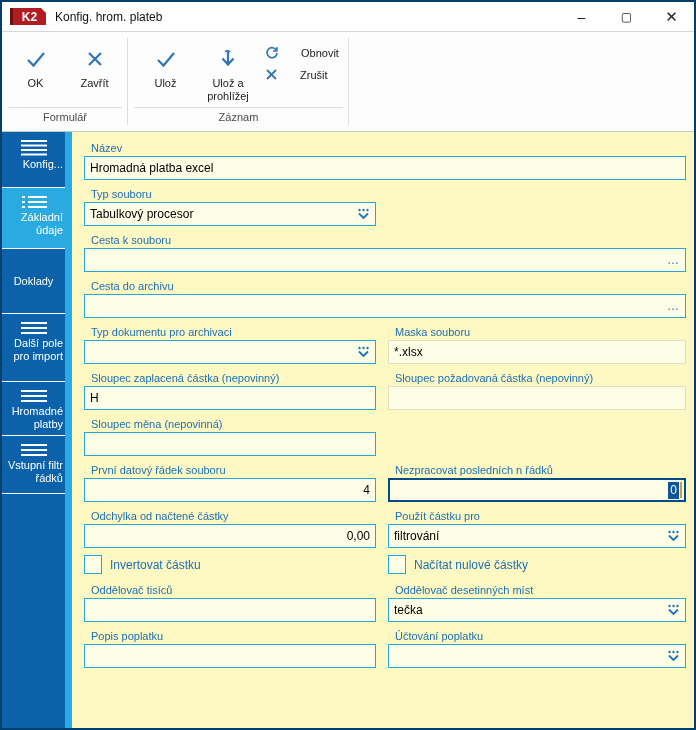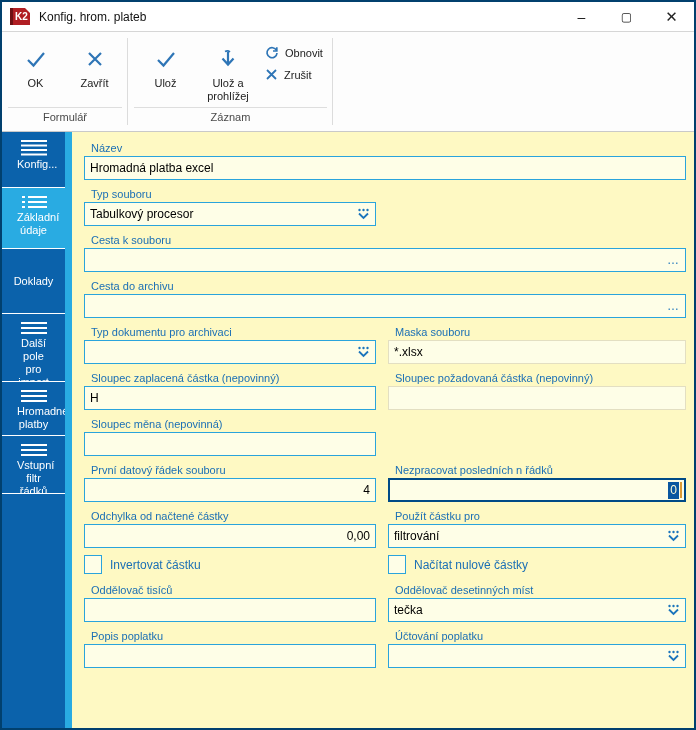--- a/index.html
+++ b/index.html
@@ -4,47 +4,47 @@
 <style>
   * { margin:0; padding:0; box-sizing:border-box; }
   html,body { width:696px; height:730px; font-family:"Liberation Sans", sans-serif; background:#9db6c8; }
   .window {
     width:696px; height:730px; border:2px solid #01406e; background:#fff;
     position:relative; overflow:hidden;
   }
   
   .titlebar { height:29px; background:#fff; display:flex; align-items:center; }
   .applogo {
-    width:20px; height:17px; margin-left:8px; background:#b01e23; position:relative;
-    color:#fff; font-size:10px; font-weight:bold; display:flex; align-items:center; justify-content:center;
+    width:36px; height:17px; margin-left:8px; background:#b01e23; position:relative;
+    color:#fff; font-size:12px; font-weight:bold; display:flex; align-items:center; justify-content:center;
     border-left:3px solid #6d1013;
   }
   .applogo::after { content:""; position:absolute; top:0; right:0; border-top:5px solid #fff; border-left:5px solid transparent; }
   .wtitle { margin-left:9px; font-size:12px; color:#111; }
   .wcontrols { margin-left:auto; display:flex; height:100%; }
   .wc { width:45px; display:flex; align-items:center; justify-content:center; color:#222; }
   .wc.min { font-size:14px; }
   .wc.max { font-size:12px; }
   .wc.cls { font-size:15px; }
   
   .ribbon { height:101px; background:#fdfdfd; border-top:1px solid #d6d6d6; border-bottom:1px solid #c9c9c9; display:flex; }
   .grp { position:relative; display:flex; align-items:flex-start; padding:4px 4px 20px 4px; }
   .grp::after { content:""; position:absolute; right:0; top:6px; bottom:6px; width:1px; background:#dcdcdc; }
   .grp-cap { position:absolute; left:6px; right:6px; bottom:8px; text-align:center; font-size:11px; color:#4a4a4a; border-top:1px solid #dedede; padding-top:3px; }
   .rbtn { width:59px; display:flex; flex-direction:column; align-items:center; padding-top:8px; }
   .rbtn .ricon { height:30px; display:flex; align-items:center; justify-content:center; }
   .rbtn .rlbl { font-size:11px; color:#222; text-align:center; line-height:13px; margin-top:3px; }
   .small-col { display:flex; flex-direction:column; padding:10px 6px 0 4px; gap:8px; }
-  .sbtn { display:flex; align-items:center; gap:6px; font-size:11px; color:#222; }
+  .sbtn { display:flex; align-items:center; gap:22px; font-size:11px; color:#222; }
   
   .bodyrow { display:flex; height:596px; }
   .sidebar { width:63px; background:#0b62ab; display:flex; flex-direction:column; }
   .tab { border-bottom:1px solid #ffffff; color:#fff; font-size:11px; text-align:center; overflow:hidden; }
   .tab .ticon { margin:7px auto 2px auto; width:26px; }
-  .tab .tlbl { line-height:13px; padding:0 15px; }
+  .tab .tlbl { line-height:13px; padding:0 2px;text-align:right; }
   .tab.sel { background:#29abe2; }
   .tab.center { display:flex; align-items:center; justify-content:center; }
   .tab-fill { flex:1; }
   .accentstrip { width:7px; background:#29abe2; }
   .main { flex:1; background:#fef9c3; padding:9px 8px 0 12px; }
   
   .frow { margin-bottom:7px; width:602px; }
   .frow.cols { display:flex; }
   .col-l { width:292px; }
   .col-r { width:298px; margin-left:12px; }

